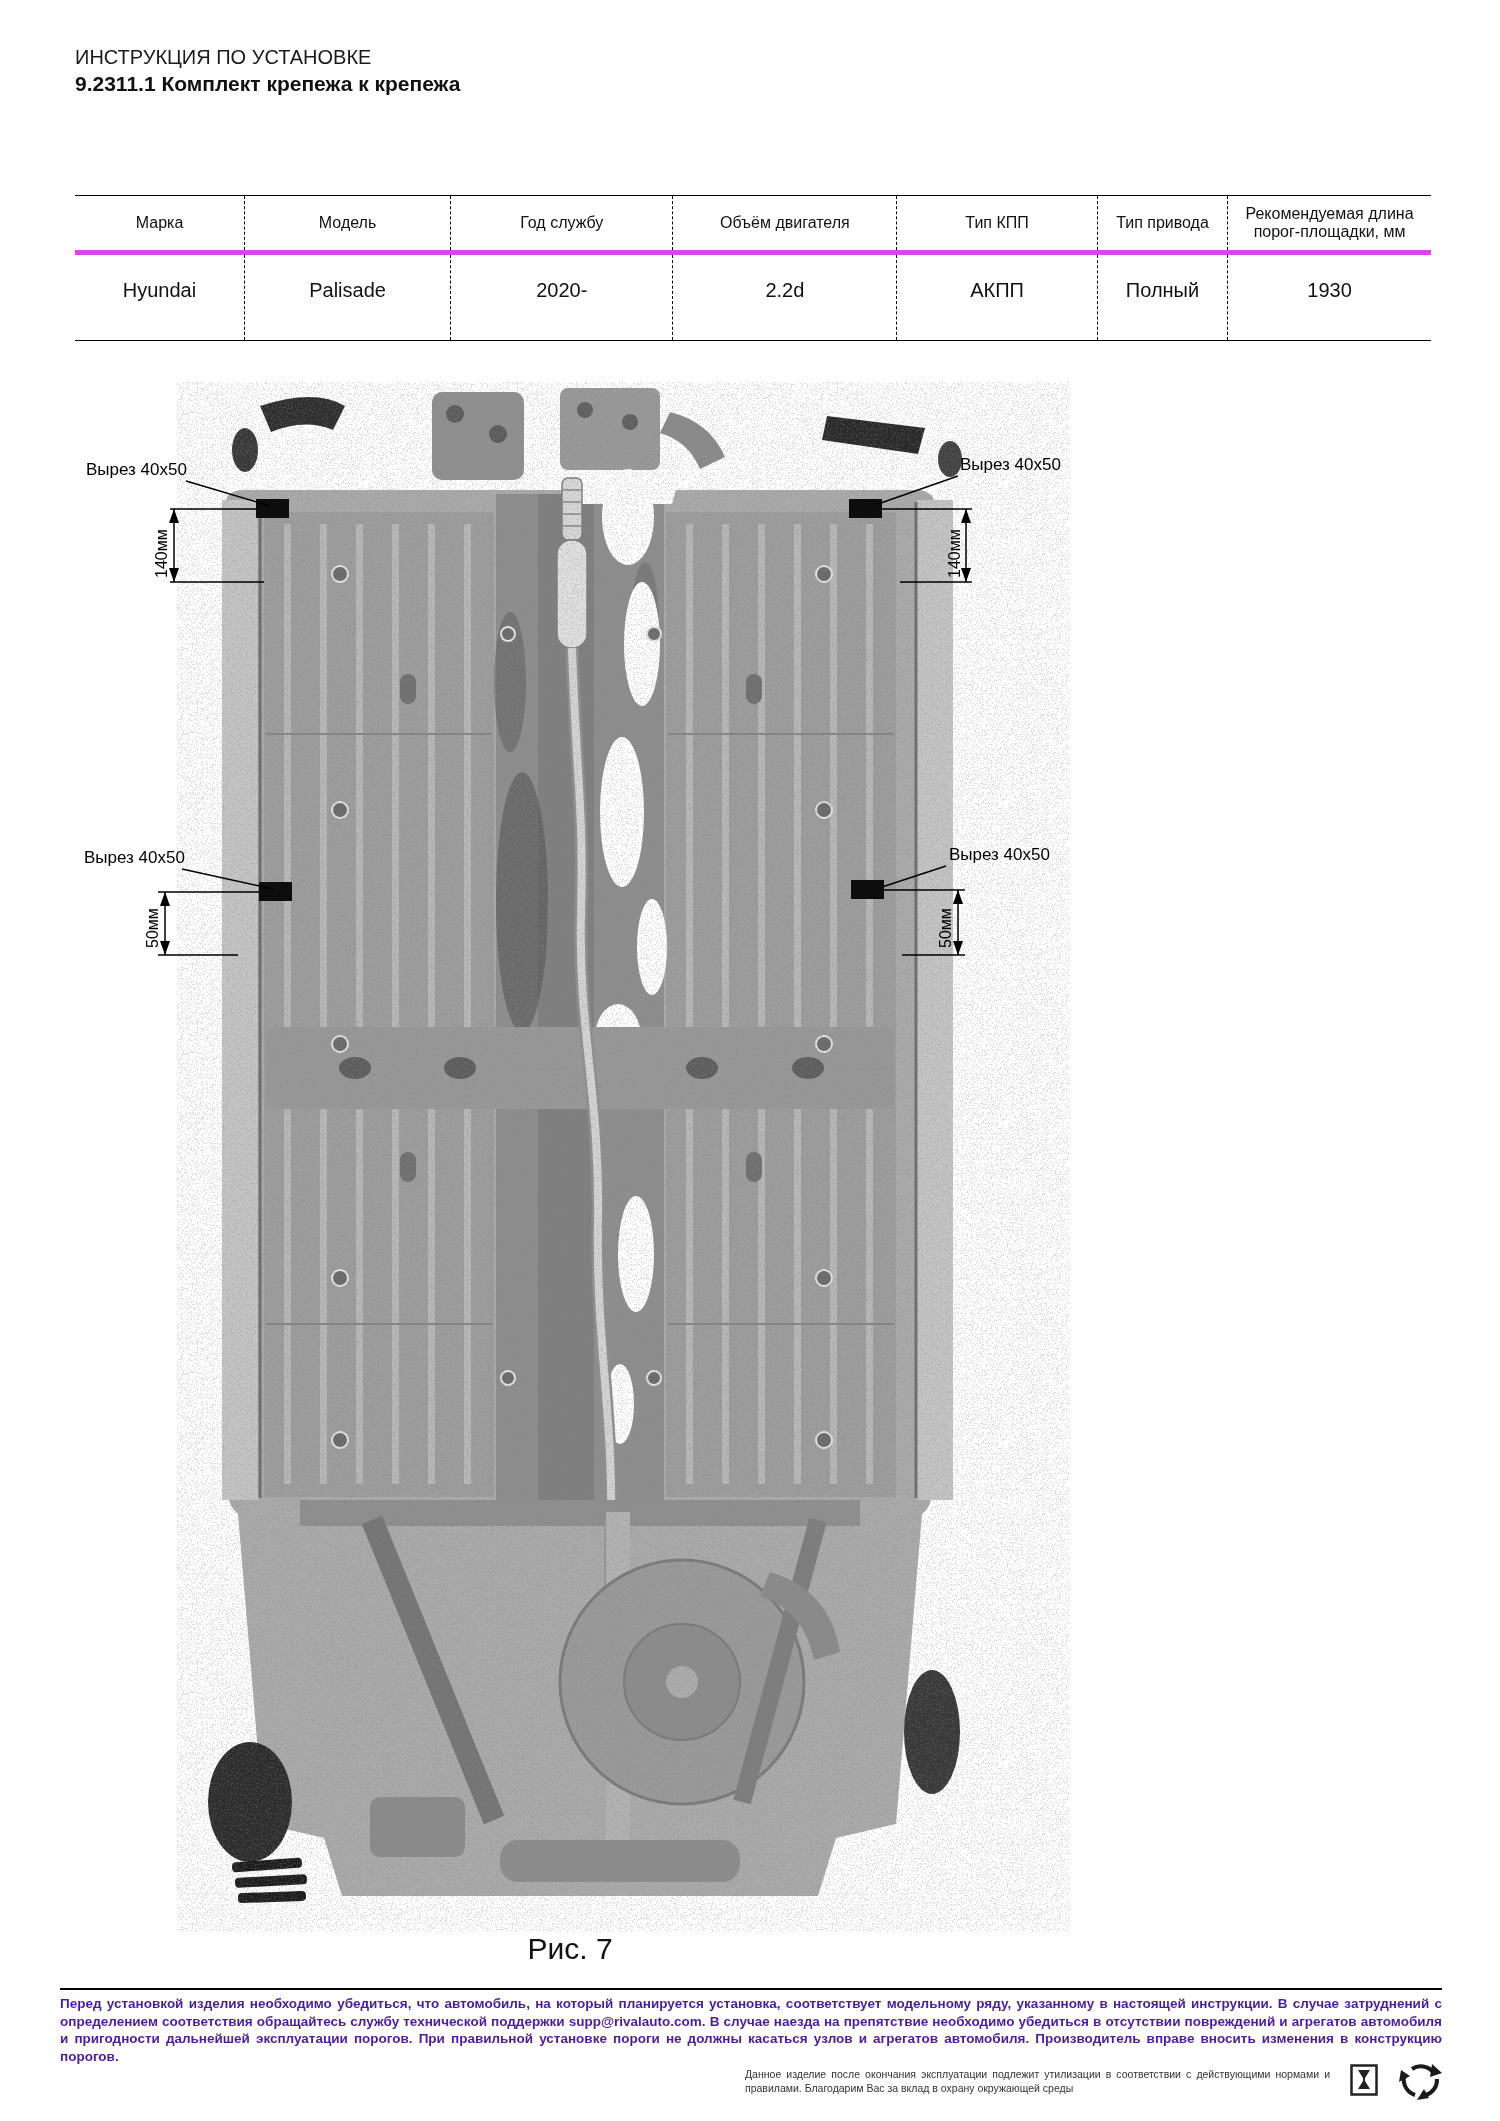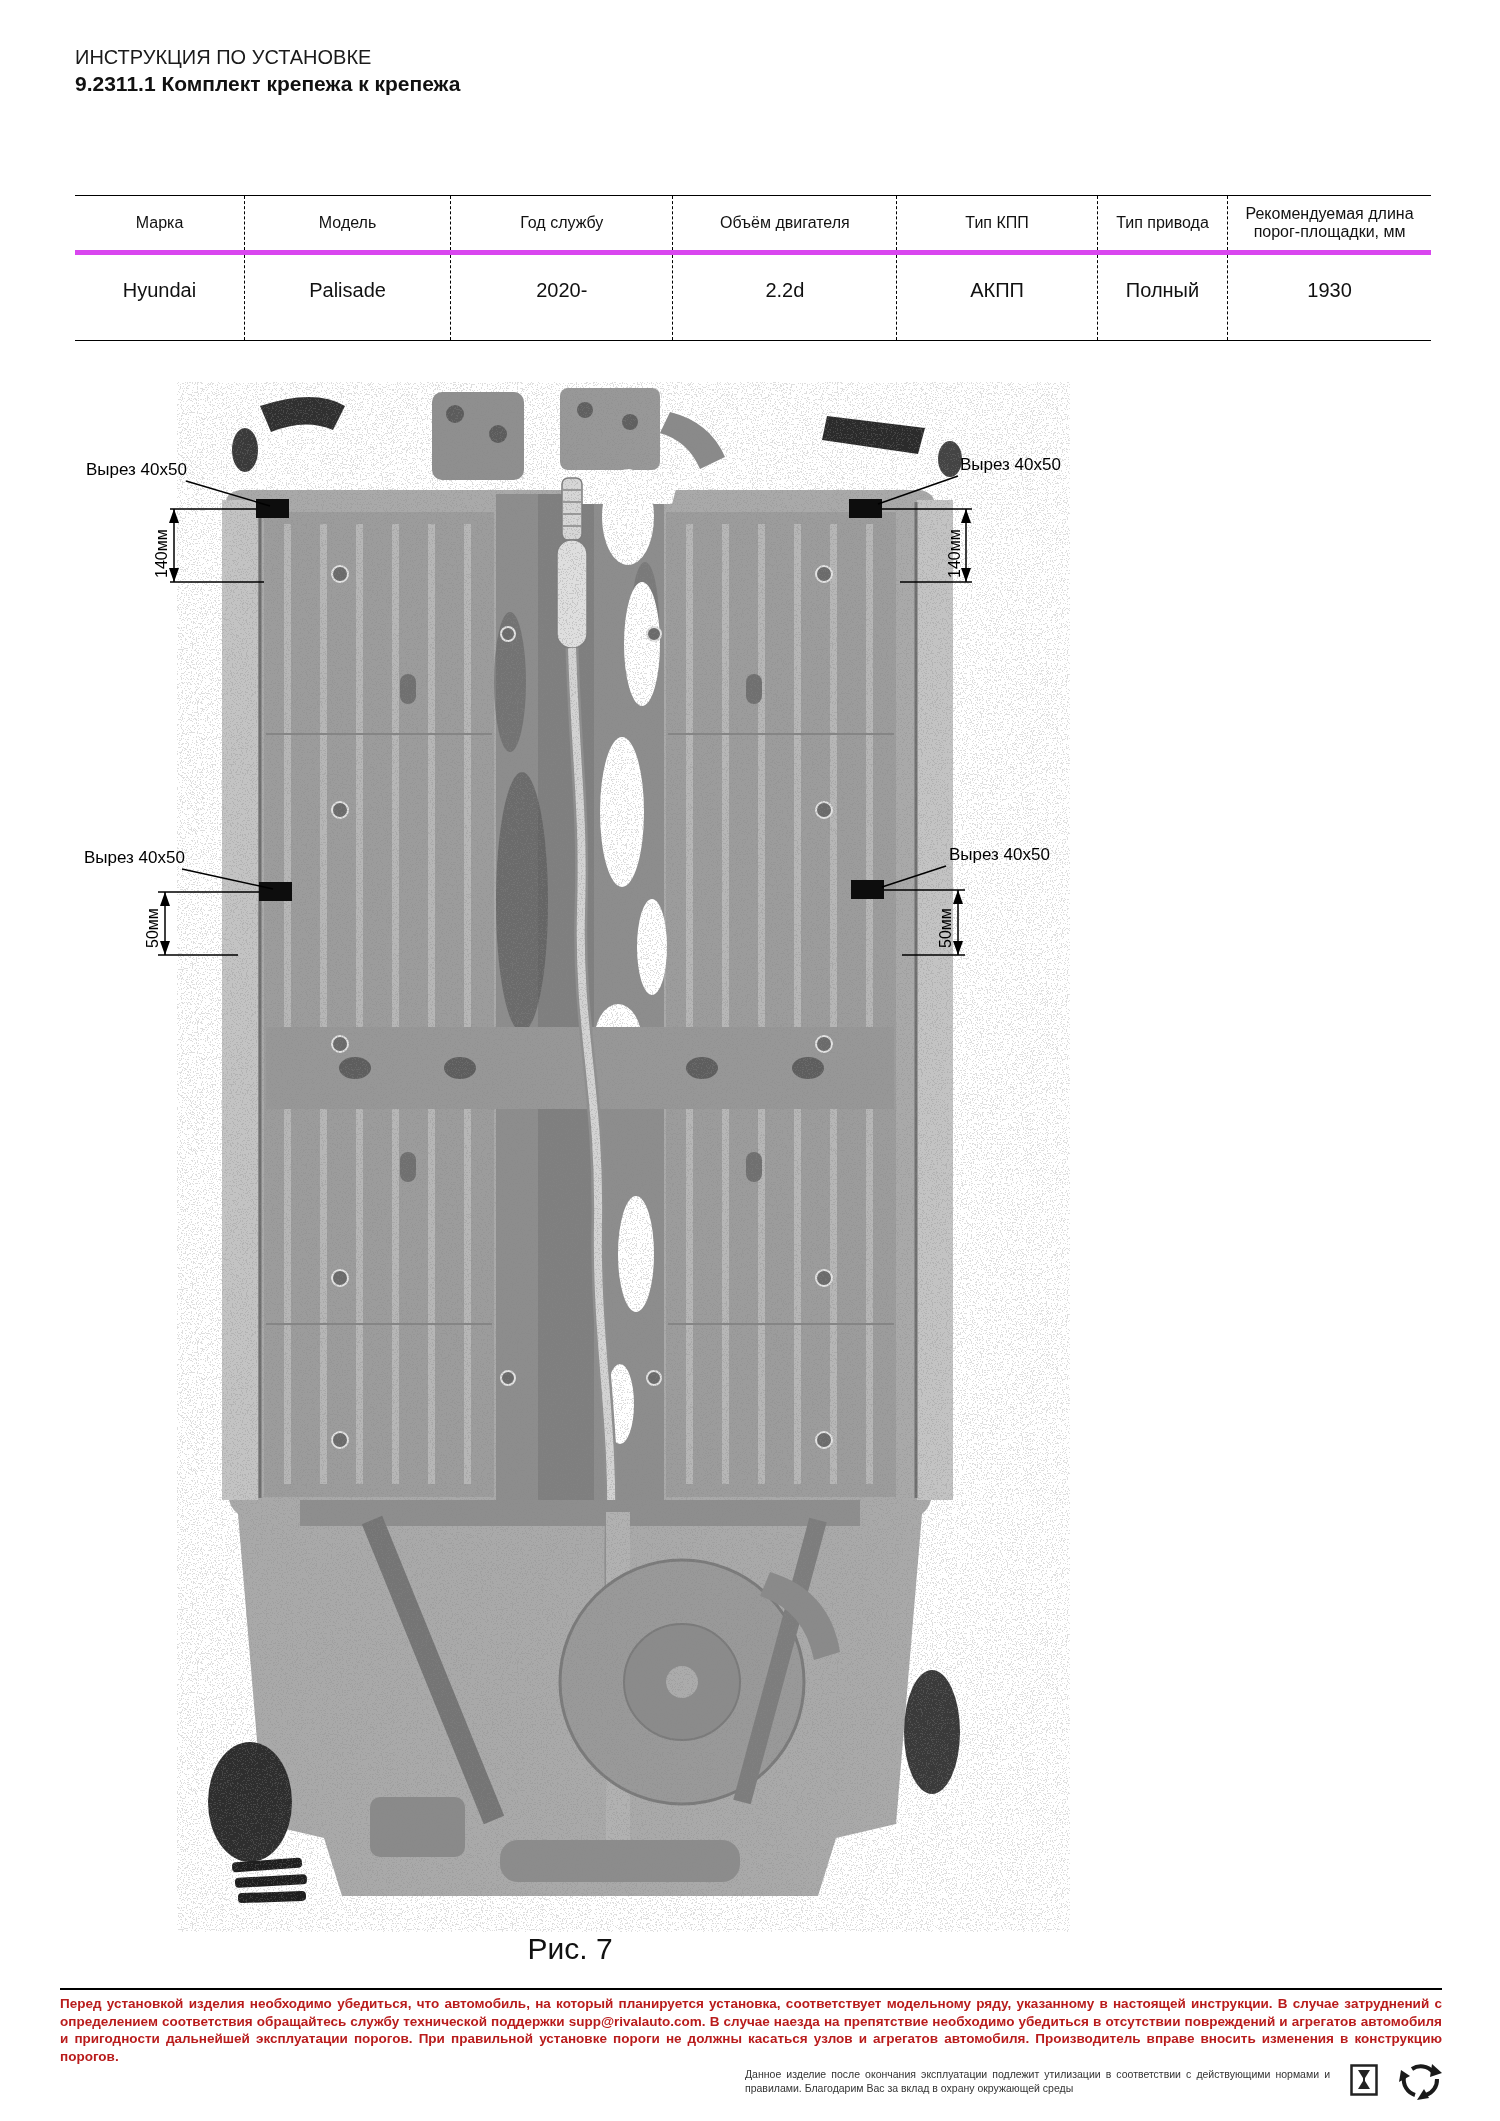--- a/index.html
+++ b/index.html
@@ -16,21 +16,21 @@
                 vertical-align:middle; padding:4px 8px; color:#111; }
   .spec-table th:first-child, .spec-table td:first-child { border-left:none;text-align:center; }
   .spec-table thead th { height:57px; font-size:16px; border-bottom:5px solid #d946ef; line-height:1.15; }
   .spec-table tbody td { height:88px; font-size:20px; vertical-align:top; padding-top:24px; }
 
   .figure { position:absolute; left:70px; top:380px; width:1000px; height:1550px; }
   .fig-caption { position:absolute; left:70px; top:1930px; width:1000px; text-align:center; font-size:30px; color:#111; }
 
   .footer-rule { position:absolute; left:60px; right:58px; top:1986px; border-top:2px solid #000; }
   .warning { position:absolute; left:60px; right:58px; top:1993px; font-size:13.5px; font-weight:bold;
-             line-height:1.3; text-align:justify; color:#b91c1c; }
+             line-height:1.3; text-align:justify; color:#4c1d95; }
   .recycle-row { position:absolute; right:58px; top:2058px; width:760px; display:flex; align-items:center;
                  justify-content:flex-end; gap:20px; }
   .recycle-note { width:585px; font-size:10.5px; line-height:1.3; color:#333; text-align:justify; }
   .icon { flex:0 0 auto; display:block; }
 </style>
 </head>
 <body>
 
 <div class="page">
 

